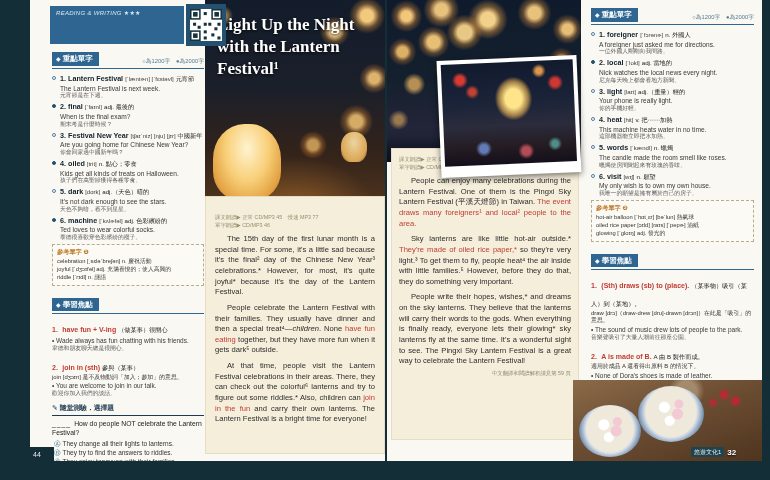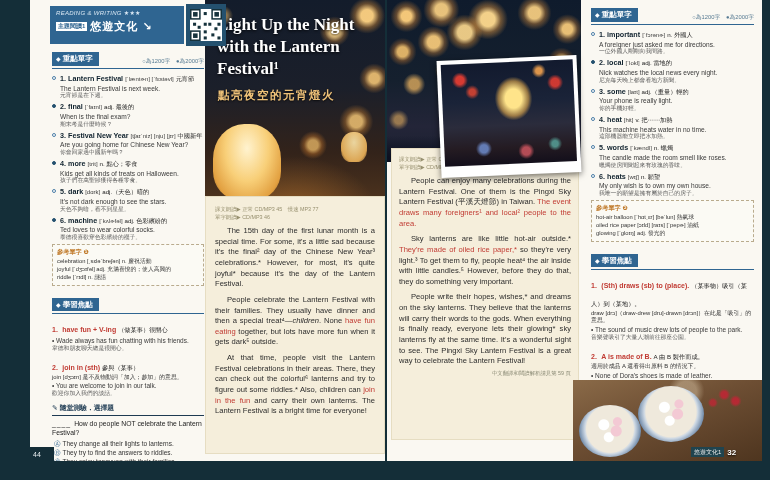--- a/index.html
+++ b/index.html
@@ -76,21 +76,21 @@
     filter:blur(.6px)}
   .mid-lantern{position:absolute;right:18px;bottom:34px;width:26px;height:30px;border-radius:46% 46% 38% 38%;
     background:radial-gradient(ellipse at 50% 35%,#ffe9ae 0%,#eeb45a 70%,rgba(160,90,30,0) 100%);opacity:.9}
   .ttl{position:absolute;left:12px;top:14px;width:160px;font-family:"Liberation Serif","DejaVu Serif",serif;
        font-weight:bold;font-size:17px;line-height:1.28;color:#fff;text-shadow:0 1px 3px rgba(0,0,0,.85)}
   .sub{position:absolute;left:13px;top:88px;font-size:11.5px;font-weight:bold;color:#eec178;
        letter-spacing:1.5px;text-shadow:0 1px 2px rgba(0,0,0,.75)}
 
   
   .article{position:absolute;background:#f5eedb;box-sizing:border-box;border:1px solid #e6ddc2}
-  .article.la{left:175px;top:196px;width:180px;height:258px;padding:8px 9px}
+  .article.la{left:175px;top:196px;width:180px;height:258px;padding:16px 9px}
   .article.ra{left:4px;top:148px;width:188px;height:292px;padding:6px 7px}
   .audio{font-size:5.4px;color:#97906f;line-height:1.5}
   .para{font-size:7.6px;line-height:1.4;color:#2c2c2c;text-align:justify;text-indent:12px;margin:5px 0 0}
   .para .red{color:#c13b33}
   .para .it{font-style:italic}
   .foot-note{font-size:5.4px;color:#8a8a75;text-align:right;margin-top:3px}
 
   
   .sky{position:absolute;left:0;top:0;width:194px;height:162px;overflow:visible;background:
     radial-gradient(circle at 10% 10%, rgba(255,208,125,.95) 0 5px, rgba(255,160,60,.35) 10px, transparent 16px),
@@ -151,24 +151,20 @@
 </style>
 </head>
 <body>
 
 <div class="canvas">
 
   <div class="page lp">
 
     <div class="band">
       <div class="series">READING &amp; WRITING ★★★</div>
-      <div class="band-row">
-        <span class="tab-small">主題閱讀1</span>
-        <span class="tab-title">悠遊文化 ↘</span>
-      </div>
     </div>
     <div class="qr">
       <svg viewBox="0 0 21 21">
         <rect width="21" height="21" fill="#fff"></rect>
         <g fill="#16323c">
           <rect x="0" y="0" width="7" height="7"></rect>
             <rect x="14" y="0" width="7" height="7"></rect>
             <rect x="0" y="14" width="7" height="7"></rect>
           <rect x="9" y="2" width="2" height="2"></rect>
             <rect x="12" y="9" width="2" height="2"></rect>
@@ -226,21 +222,21 @@
             <div class="v-head">
               <span class="v-num">3.</span><span class="v-word">Festival New Year</span><span class="v-phon">[tʃaɪˈniz] [nju] [jɪr]</span><span class="v-pos">中國新年</span>
             </div>
             <div class="v-ex">Are you going home for Chinese New Year?</div>
             <div class="v-exzh">你會回家過中國新年嗎？</div>
           </div>
 
           <div class="v-item">
             <span class="marker filled"></span>
             <div class="v-head">
-              <span class="v-num">4.</span><span class="v-word">more</span><span class="v-phon">[trit]</span><span class="v-pos">n. 點心；零食</span>
+              <span class="v-num">4.</span><span class="v-word">oiled</span><span class="v-phon">[trit]</span><span class="v-pos">n. 點心；零食</span>
             </div>
             <div class="v-ex">Kids get all kinds of treats on Halloween.</div>
             <div class="v-exzh">孩子們在萬聖節獲得各種零食。</div>
           </div>
 
           <div class="v-item">
             <span class="marker open"></span>
             <div class="v-head">
               <span class="v-num">5.</span><span class="v-word">dark</span><span class="v-phon">[dɑrk]</span><span class="v-pos">adj.（天色）暗的</span>
             </div>
@@ -300,28 +296,27 @@
             <div class="q-opt"><span class="q-letter">Ⓒ</span><span>They enjoy tangyuan with their families.</span></div>
 
           </div>
       </div>
     </div>
 
     <div class="tphoto">
       <div class="big-lantern"></div>
       <div class="mid-lantern"></div>
       <div class="ttl">Light Up the Night with the Lantern Festival¹</div>
-      <div class="sub">點亮夜空的元宵燈火</div>
     </div>
 
     <div class="article la">
       <div class="audio">課文朗讀▶ 正常 CD/MP3 45　慢速 MP3 77</div>
       <div class="audio">單字朗讀▶ CD/MP3 46</div>
       <p class="para"><span>The 15th day of the first lunar month is a special time. For some, it's a little sad because it's the final² day of the Chinese New Year³ celebrations.* However, for most, it's quite joyful* because it's the day of the Lantern Festival.</span></p>
-      <p class="para"><span>People celebrate the Lantern Festival with their families. They usually have dinner and then a special treat⁴—</span><span class="it">children</span><span>. None </span><span class="red">have fun eating</span><span> together, but lots have more fun when it gets dark⁵ outside.</span></p>
+      <p class="para"><span>People celebrate the Lantern Festival with their families. They usually have dinner and then a special treat⁴—</span><span class="it">children</span><span>. None </span><span class="red">have fun eating</span><span> together, but they have more fun when it gets dark⁵ outside.</span></p>
       <p class="para"><span>At that time, people visit the Lantern Festival celebrations in their areas. There, they can check out the colorful⁶ lanterns and try to figure out some riddles.* Also, children can </span><span class="red">join in the fun</span><span> and carry their own lanterns. The Lantern Festival is a bright time for everyone!</span></p>
     </div>
 
     <div class="curl">
       <span class="pnum">44</span>
     </div>
   </div>
 
   <div class="page rp">
 
@@ -329,55 +324,55 @@
       <div class="crowdline"></div>
       <div class="polaroid">
         <div class="street"></div>
       </div>
     </div>
 
     <div class="article ra">
       <div class="audio">課文朗讀▶ 正常 CD/MP3 47　慢速 MP3 78</div>
       <div class="audio">單字朗讀▶ CD/MP3 48</div>
       <p class="para"><span>People can enjoy many celebrations during the Lantern Festival. One of them is the Pingxi Sky Lantern Festival (平溪天燈節) in Taiwan. </span><span class="red">The event draws many foreigners¹ and local² people to the area.</span></p>
-      <p class="para"><span>Sky lanterns are like little hot-air outside.* </span><span class="red">They're made of oiled rice paper,*</span><span> so they're very light.³ To get them to fly, people heat⁴ the air inside with little candles.⁵ However, before they do that, they do something very important.</span></p>
+      <p class="para"><span>Sky lanterns are like little hot-air outside.* </span><span class="red">They're made of oiled rice paper,*</span><span> so they're very light.³ To get them to fly, people heat⁴ the air inside with little families.⁵ However, before they do that, they do something very important.</span></p>
       <p class="para"><span>People write their hopes, wishes,* and dreams on the sky lanterns. They believe that the lanterns will carry their words to the gods. When everything is finally ready, everyone lets their glowing* sky lanterns fly at the same time. It's a wonderful sight to see. The Pingxi Sky Lantern Festival is a great way to celebrate the Lantern Festival!</span></p>
       <div class="foot-note">中文翻譯和閱讀解析請見第 59 頁</div>
     </div>
 
     <div class="sidebar">
       <div class="sec-head">
         <span class="tag"><span class="ticon">◆</span><span>重點單字</span></span>
         <span class="legend">○為1200字　●為2000字</span>
       </div>
 
       <div>
 
           <div class="v-item">
             <span class="marker open"></span>
             <div class="v-head">
-              <span class="v-num">1.</span><span class="v-word">important</span><span class="v-phon">[ˈfɔrənɚ]</span><span class="v-pos">n. 外國人</span>
+              <span class="v-num">1.</span><span class="v-word">foreigner</span><span class="v-phon">[ˈfɔrənɚ]</span><span class="v-pos">n. 外國人</span>
             </div>
             <div class="v-ex">A foreigner just asked me for directions.</div>
             <div class="v-exzh">一位外國人剛剛向我問路。</div>
           </div>
 
           <div class="v-item">
             <span class="marker filled"></span>
             <div class="v-head">
               <span class="v-num">2.</span><span class="v-word">local</span><span class="v-phon">[ˈlokl]</span><span class="v-pos">adj. 當地的</span>
             </div>
             <div class="v-ex">Nick watches the local news every night.</div>
             <div class="v-exzh">尼克每天晚上都會看地方新聞。</div>
           </div>
 
           <div class="v-item">
             <span class="marker open"></span>
             <div class="v-head">
-              <span class="v-num">3.</span><span class="v-word">some</span><span class="v-phon">[laɪt]</span><span class="v-pos">adj.（重量）輕的</span>
+              <span class="v-num">3.</span><span class="v-word">light</span><span class="v-phon">[laɪt]</span><span class="v-pos">adj.（重量）輕的</span>
             </div>
             <div class="v-ex">Your phone is really light.</div>
             <div class="v-exzh">你的手機好輕。</div>
           </div>
 
           <div class="v-item">
             <span class="marker open"></span>
             <div class="v-head">
               <span class="v-num">4.</span><span class="v-word">heat</span><span class="v-phon">[hit]</span><span class="v-pos">v. 把⋯⋯加熱</span>
             </div>
@@ -390,21 +385,21 @@
             <div class="v-head">
               <span class="v-num">5.</span><span class="v-word">words</span><span class="v-phon">[ˈkændl]</span><span class="v-pos">n. 蠟燭</span>
             </div>
             <div class="v-ex">The candle made the room smell like roses.</div>
             <div class="v-exzh">蠟燭使房間聞起來有玫瑰的香味。</div>
           </div>
 
           <div class="v-item">
             <span class="marker open"></span>
             <div class="v-head">
-              <span class="v-num">6.</span><span class="v-word">heats</span><span class="v-phon">[wɪʃ]</span><span class="v-pos">n. 願望</span>
+              <span class="v-num">6.</span><span class="v-word">visit</span><span class="v-phon">[wɪʃ]</span><span class="v-pos">n. 願望</span>
             </div>
             <div class="v-ex">My only wish is to own my own house.</div>
             <div class="v-exzh">我唯一的願望是擁有屬於自己的房子。</div>
           </div>
         </div>
 
       <div class="ref-box">
         <div class="ref-label">參考單字 ❷</div>
         <div>
 

